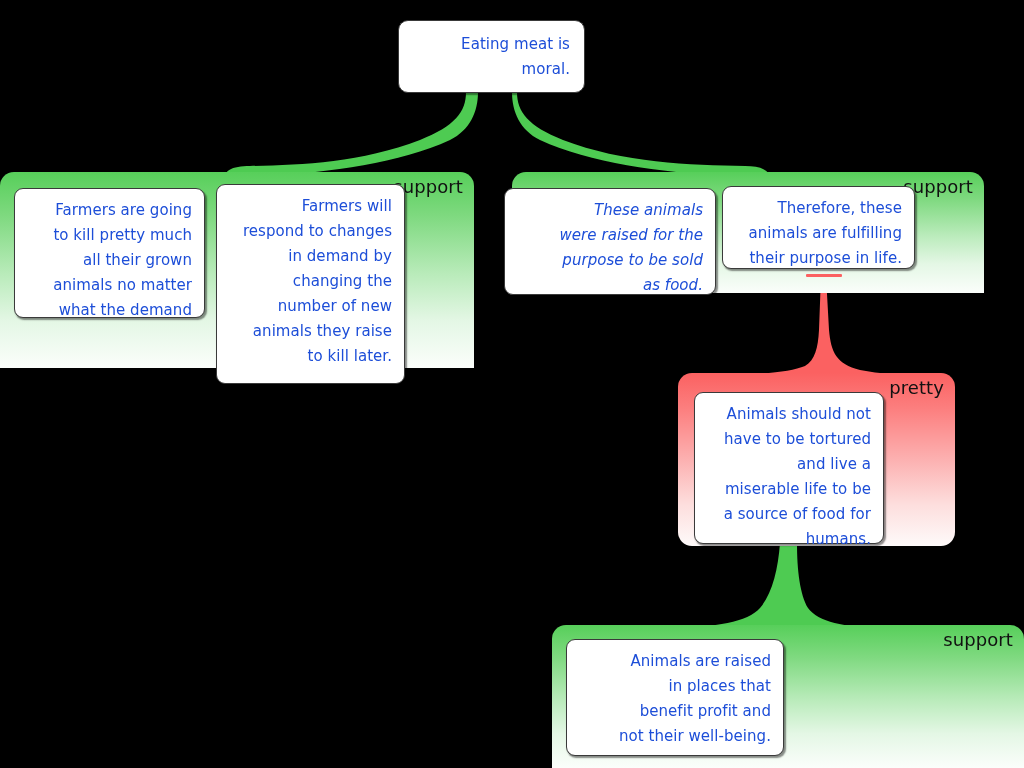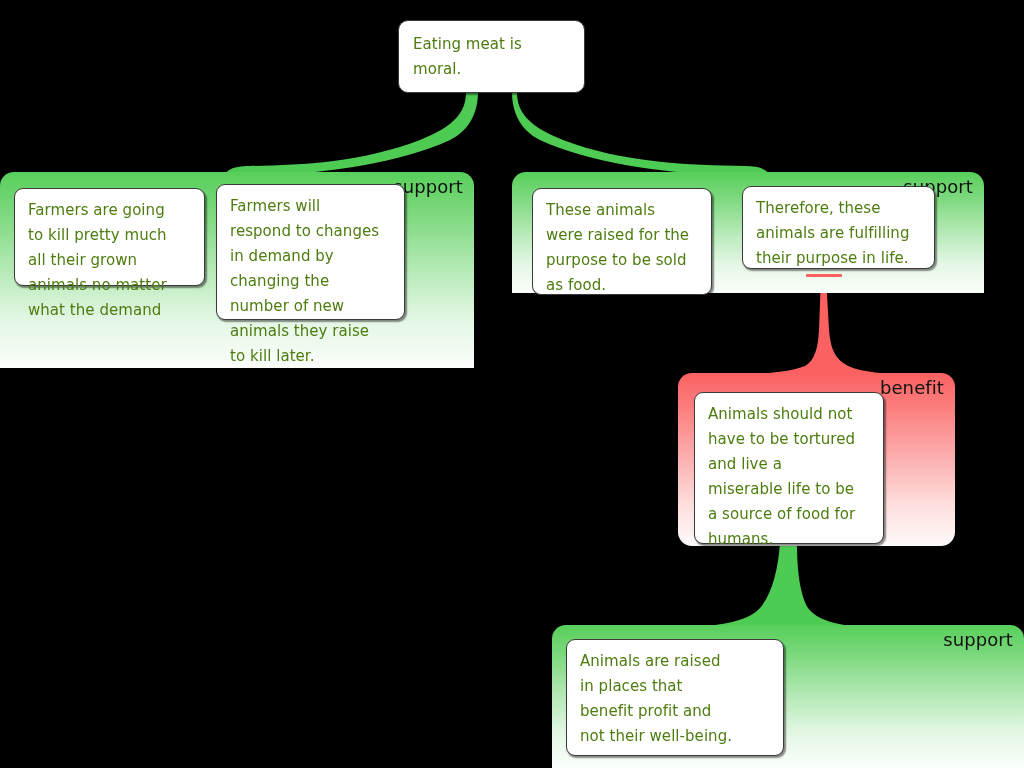--- a/index.html
+++ b/index.html
@@ -65,23 +65,24 @@
     border: 1.4px solid #3a3a3a;
     border-radius: 9px;
     box-sizing: border-box;
     box-shadow: 1.5px 2px 1.5px rgba(0,0,0,0.45);
     padding: 9px 12px 8px 13px;
   }
   .card .card-text {
     display: block;
     font-size: 15px;
     line-height: 25px;
-    color: #4d7c0f;
+    color: #1d4ed8;
     white-space: pre-line;
     letter-spacing: 0.05px;
+    text-align: right;
   }
 
   
   #root-card {
     left: 398px;
     top: 20px;
     width: 187px;
     height: 73px;
     border-radius: 10px;
     padding: 11px 14px;
@@ -93,50 +94,50 @@
     top: 172px;
     width: 474px;
     height: 196px;
     border-bottom-left-radius: 0;
     border-bottom-right-radius: 0;
   }
   #card-farmers-kill {
     left: 14px;
     top: 188px;
     width: 191px;
-    height: 98px;
+    height: 130px;
   }
   #card-farmers-respond {
     left: 216px;
     top: 184px;
     width: 189px;
-    height: 136px;
+    height: 200px;
   }
 
   
   #group-right-support {
     left: 512px;
     top: 172px;
     width: 472px;
     height: 121px;
     border-bottom-left-radius: 0;
     border-bottom-right-radius: 0;
   }
   #card-raised-for-purpose {
-    left: 532px;
+    left: 504px;
     top: 188px;
-    width: 180px;
+    width: 212px;
     height: 107px;
+    font-style: italic;
   }
   #card-fulfilling-purpose {
     left: 722px;
     top: 186px;
     width: 193px;
     height: 83px;
-    margin-left: 20px;
   }
 
   
   #group-opposes {
     left: 678px;
     top: 373px;
     width: 277px;
     height: 173px;
   }
   #card-not-tortured {
@@ -276,21 +277,21 @@
 as food.</span>
   </div>
   <div class="card" id="card-fulfilling-purpose">
     <span class="card-text">Therefore, these
 animals are fulfilling
 their purpose in life.</span>
   </div>
   <div class="stub" id="stub-red-top"></div>
 
   <div class="group opposes" id="group-opposes">
-    <span class="group-label">benefit</span>
+    <span class="group-label">pretty</span>
   </div>
   <div class="card" id="card-not-tortured">
     <span class="card-text">Animals should not
 have to be tortured
 and live a
 miserable life to be
 a source of food for
 humans.</span>
   </div>
 

